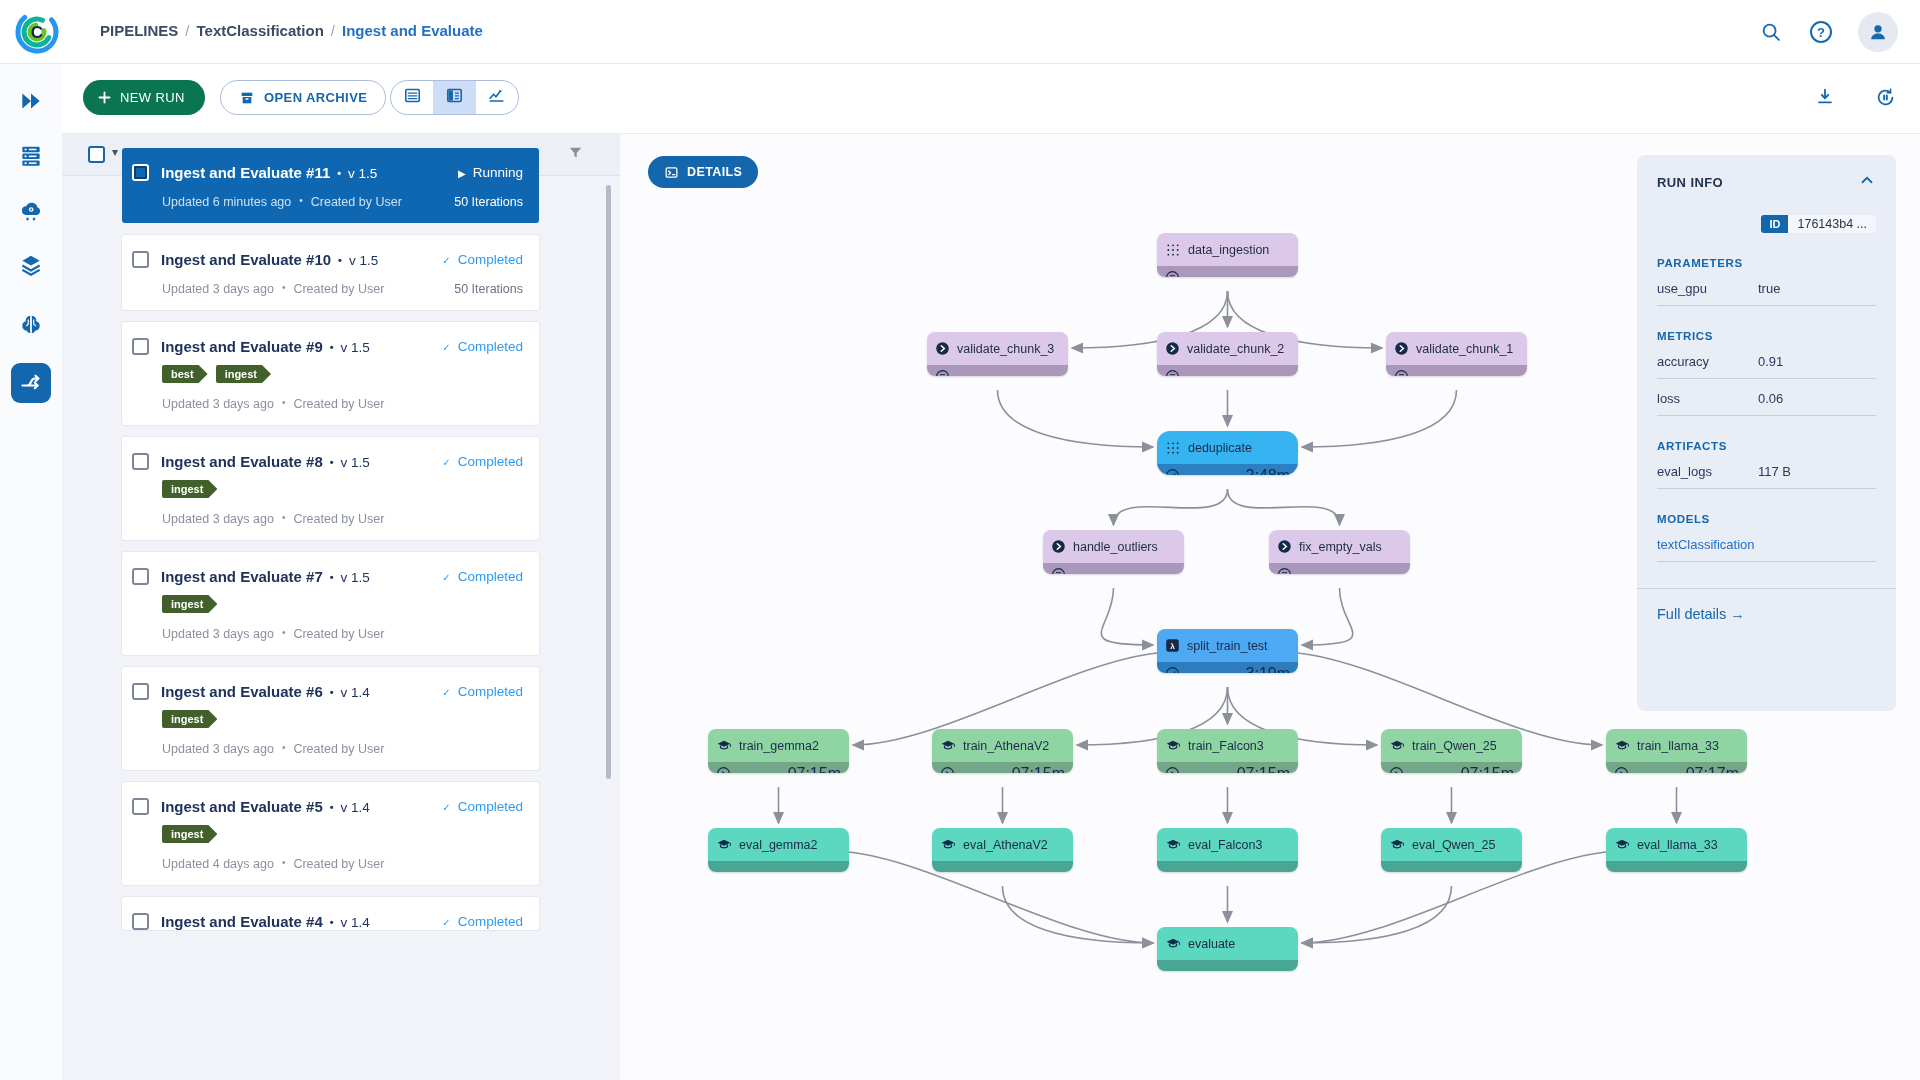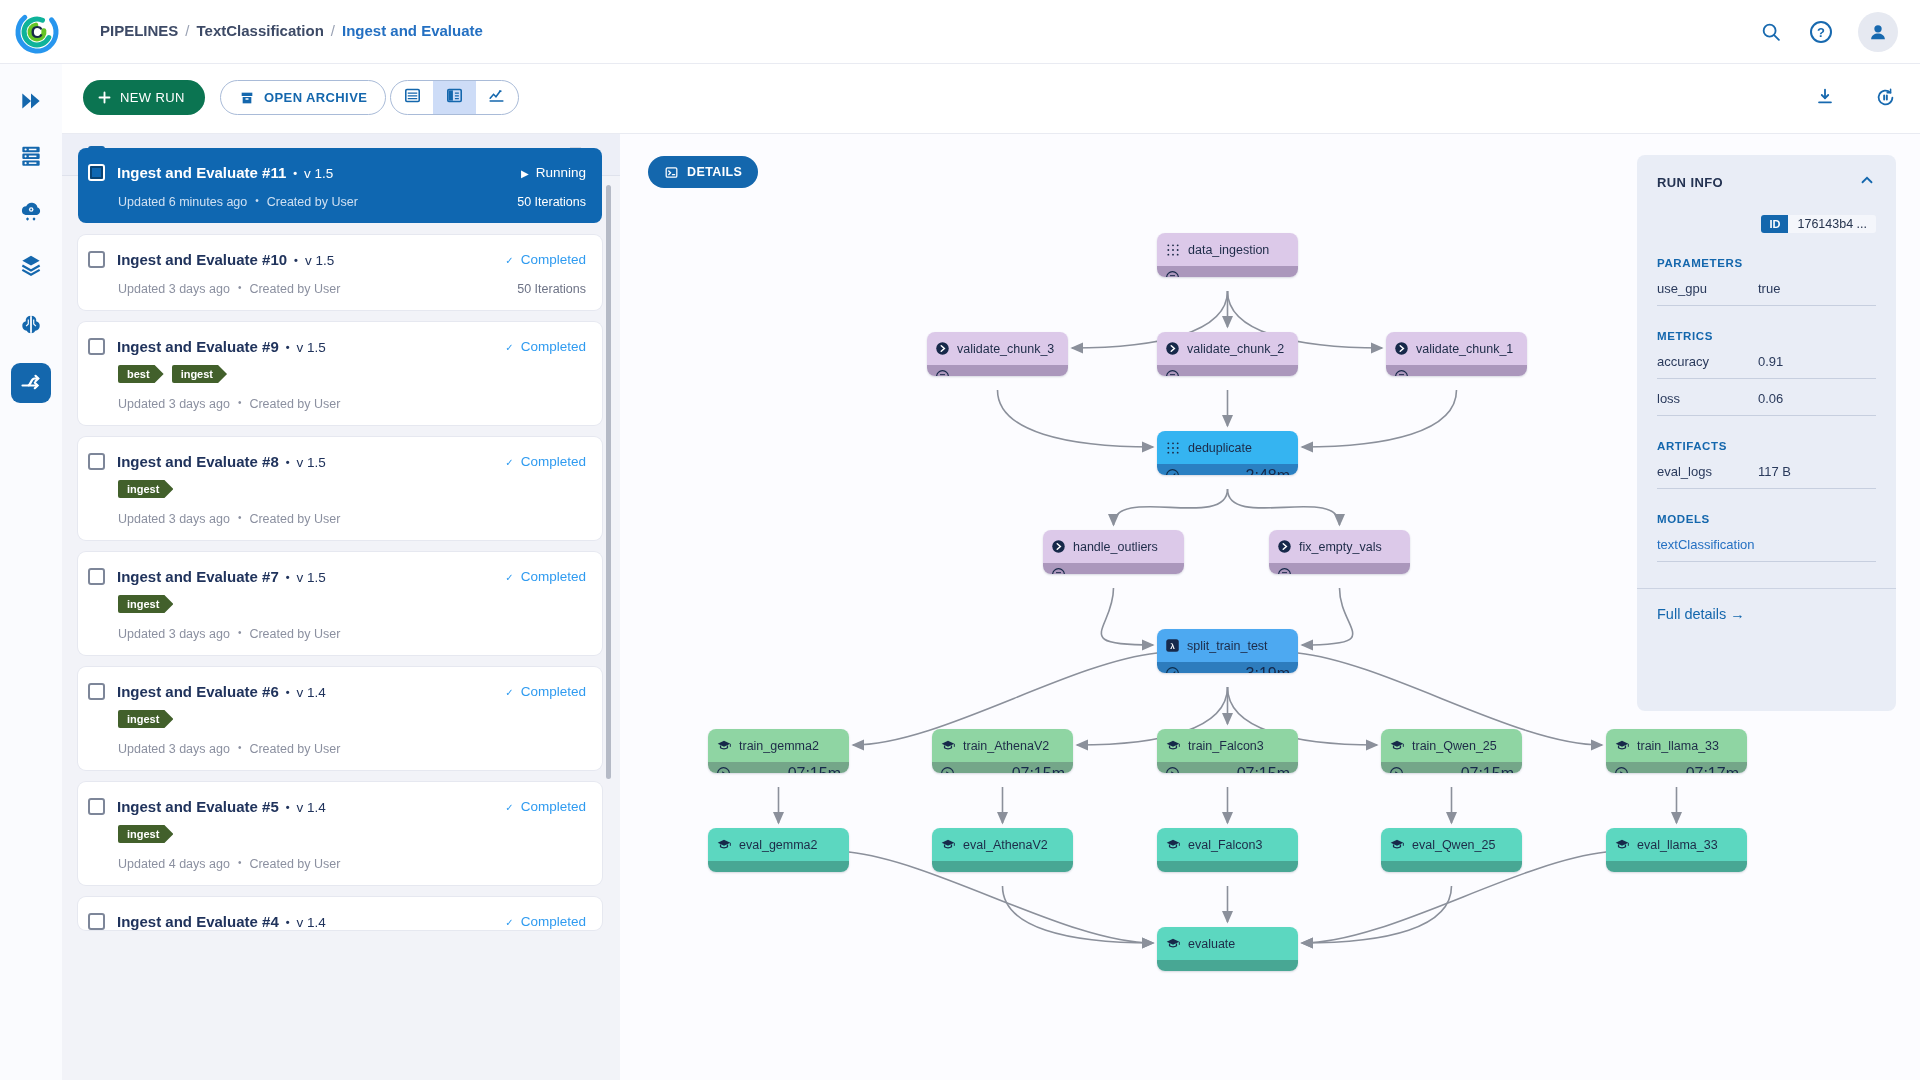--- a/index.html
+++ b/index.html
@@ -47,22 +47,22 @@
     border-bottom:1px solid #dfe2ec; }
   .lh-check { position:absolute; left:26px; top:12px; width:17px; height:17px; border:2px solid #1467ad;
     border-radius:3px; background:#fff; cursor:pointer; }
   .lh-caret { position:absolute; left:50px; top:11px; color:#47506b; font-size:12px; cursor:pointer; }
   .lh-title { position:absolute; left:72px; top:13px; font-size:13.5px; font-weight:bold; color:#2c3c5e; letter-spacing:.3px; }
   .lh-tune { position:absolute; left:162px; top:11px; color:#2c3c5e; cursor:pointer; }
   .lh-sort { position:absolute; left:382px; top:14px; font-size:12.5px; font-weight:bold; color:#1467ad; letter-spacing:.3px; cursor:pointer; }
   .lh-sort .car { margin-left:10px; font-size:11px; }
   .lh-filter { position:absolute; left:505px; top:11px; color:#8a8f9c; cursor:pointer; }
   .cards { position:absolute; left:16px; top:14px; width:527px; }
-  .card { position:relative; width:524px; background:#fff; border-radius:8px; margin-bottom:12px;
-    box-shadow:0 0 0 1px #e6e8f0; cursor:pointer; }
+  .card { position:relative; width:417px; background:#fff; border-radius:3px; margin-bottom:12px;
+    box-shadow:0 0 0 1px #e6e8f0; cursor:pointer;margin-left:44px; }
   .card.sel { background:#0f67b1; box-shadow:none; }
   .card .row1 { display:flex; align-items:center; padding:16px 16px 0 10px; }
   .card .cb { width:17px; height:17px; border:2px solid #7d8699; border-radius:3px; background:#fff; flex:0 0 auto; }
   .card.sel .cb { border-color:#fff; background:transparent; outline:2px solid rgba(0,0,0,.35); outline-offset:-4px; }
   .card .ttl { margin-left:12px; font-size:15px; font-weight:bold; color:#20335c; }
   .card.sel .ttl { color:#fff; }
   .card .ver { font-weight:normal; font-size:13.5px; }
   .card .dot { font-size:11px; margin:0 7px; position:relative; top:-1px; }
   .card .status { margin-left:auto; font-size:13.5px; color:#2f9bf0; white-space:nowrap; }
   .card.sel .status { color:#fff; }
@@ -496,21 +496,21 @@
         </div>
         <div class="ft">
           <span style="display:flex">
             <svg width="15" height="15" viewBox="0 0 24 24" fill="none" stroke="#17294a" stroke-width="1.8">
               <circle cx="12" cy="12" r="9.4"></circle>
               <path d="M8 9 h8 M8 12 h8 M8 15 h8" stroke-width="1.5"></path>
             </svg>
           </span>
         </div>
       </div>
-      <div class="node n-blue" style="left: 537px; top: 297px;">
+      <div class="node n-blue" style="left: 537px; top: 297px; border-radius: 13px;">
         <div class="hd">
           <span style="display:flex">
             <svg width="16" height="16" viewBox="0 0 24 24" fill="currentColor">
               <circle cx="5" cy="5" r="1.4"></circle>
               <circle cx="12" cy="5" r="1.4"></circle>
               <circle cx="19" cy="5" r="1.4"></circle>
               <circle cx="5" cy="12" r="1.4"></circle>
               <circle cx="12" cy="12" r="1.4"></circle>
               <circle cx="19" cy="12" r="1.4"></circle>
               <circle cx="5" cy="19" r="1.4"></circle>

